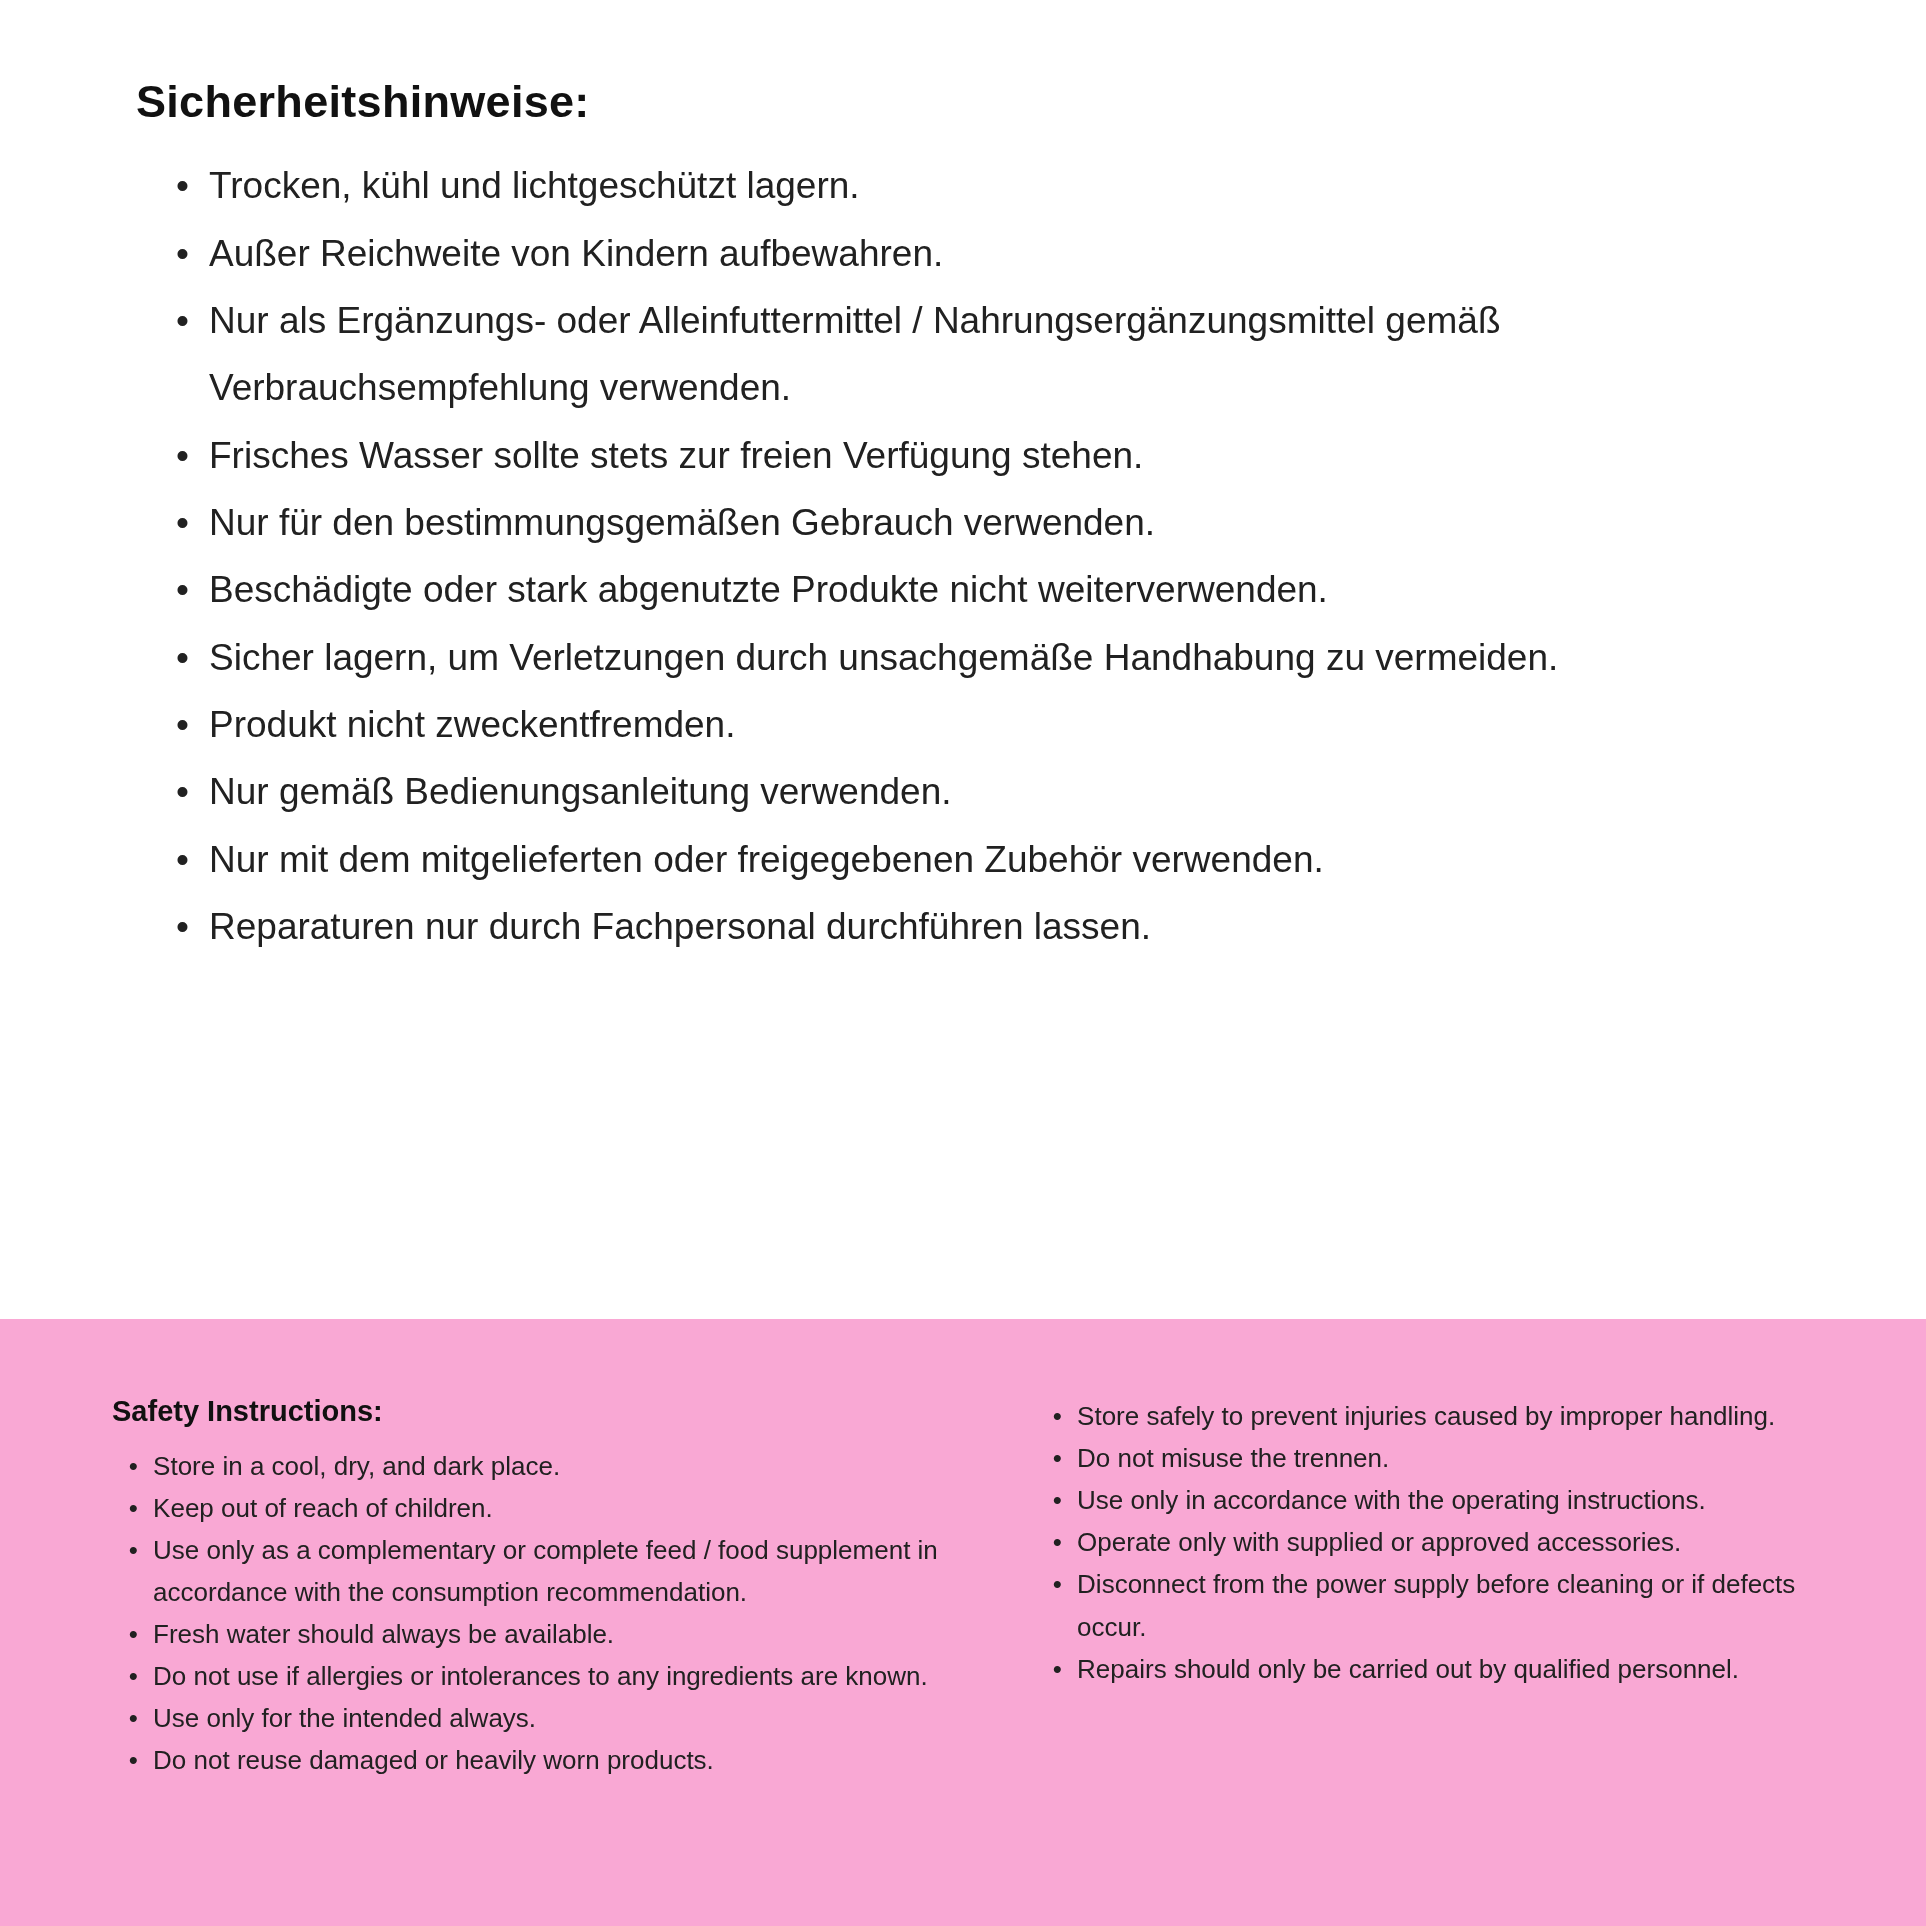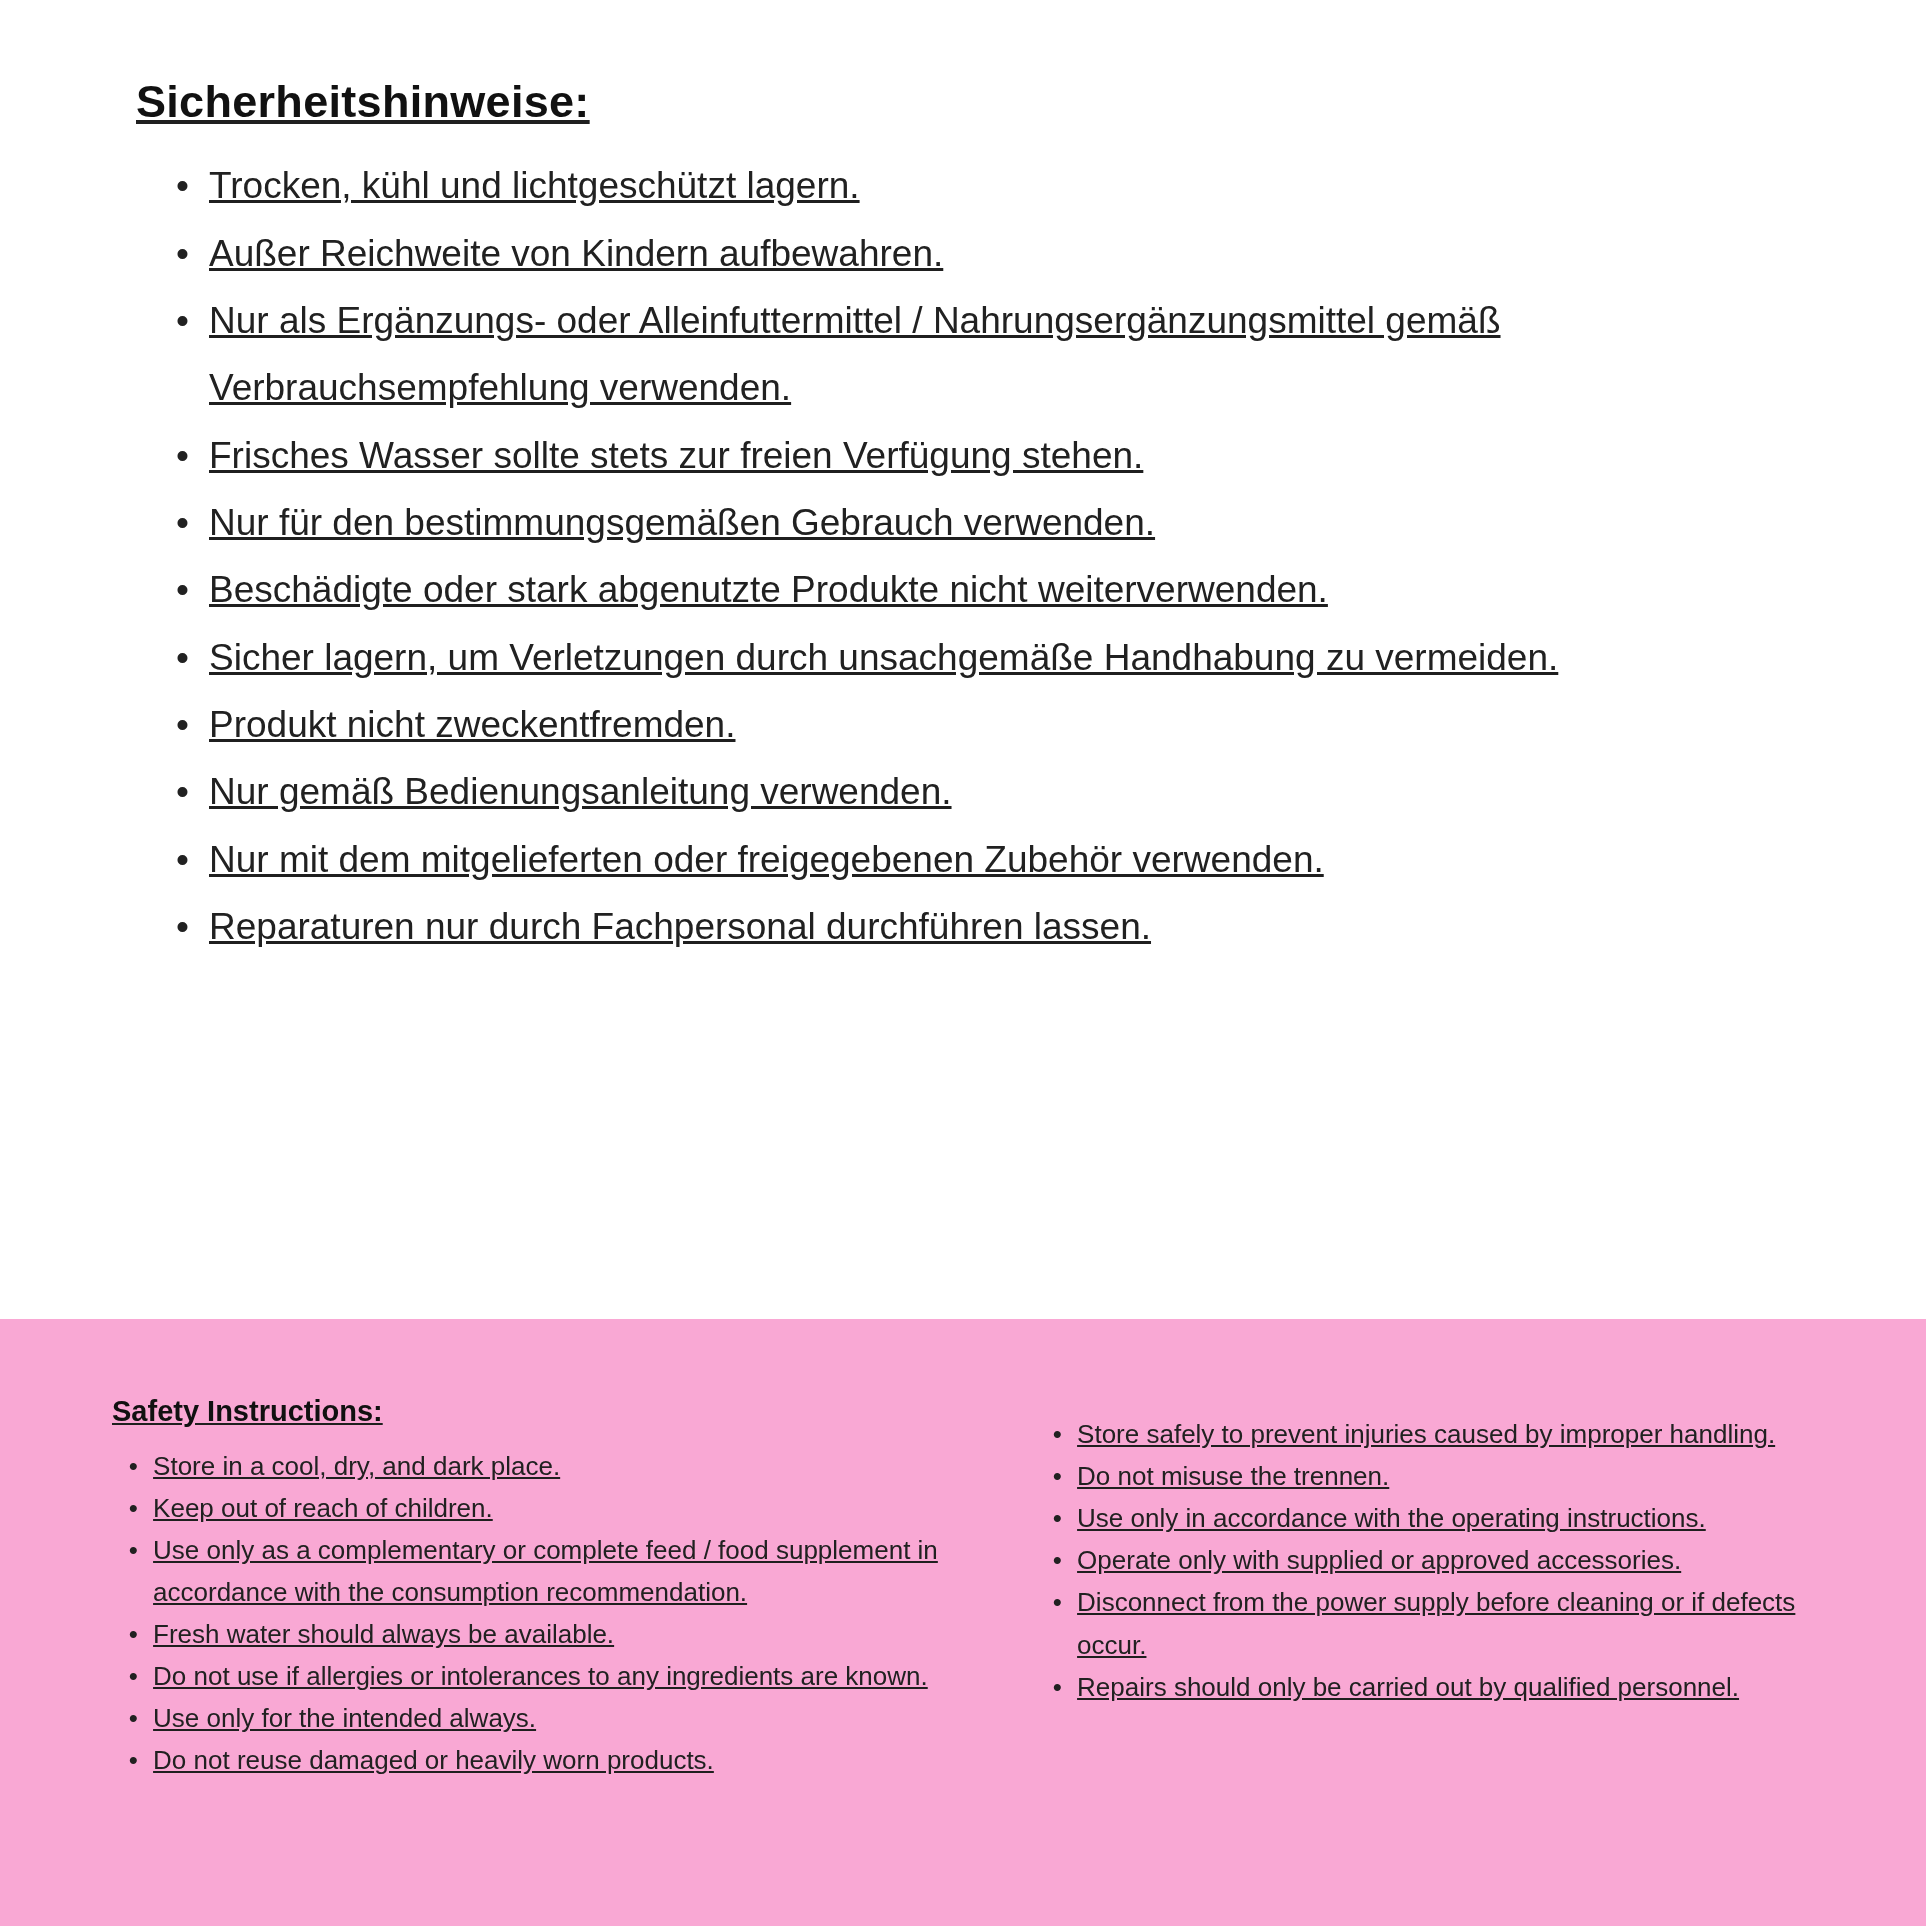--- a/index.html
+++ b/index.html
@@ -8,21 +8,20 @@
     height: 1926px;
     background: #ffffff;
     font-family: "Liberation Sans", "DejaVu Sans", sans-serif;
     color: #1f1f1f;
   }
   .page {
     width: 1926px;
     height: 1926px;
     display: flex;
     flex-direction: column;
-    text-decoration: underline;
   }
 
   
   .section-german {
     flex: 0 0 auto;
     height: 1319px;
     background: #ffffff;
     padding: 76px 103px 0 136px;
   }
   .german-title {
@@ -53,21 +52,21 @@
 
   
   .section-english {
     flex: 1 1 auto;
     background: #f9a8d4;
     padding: 76px 128px 39px 112px;
     display: flex;
     gap: 51px;
   }
   .col-left  { flex: 0 0 873px; }
-  .col-right { flex: 1 1 auto; margin-top: 18px; }
+  .col-right { flex: 1 1 auto; }
   .english-title {
     font-size: 29px;
     font-weight: 700;
     color: #111111;
     margin-bottom: 16.7px;
   }
   .english-list {
     list-style: none;
     font-size: 26px;
     line-height: 1.62;

